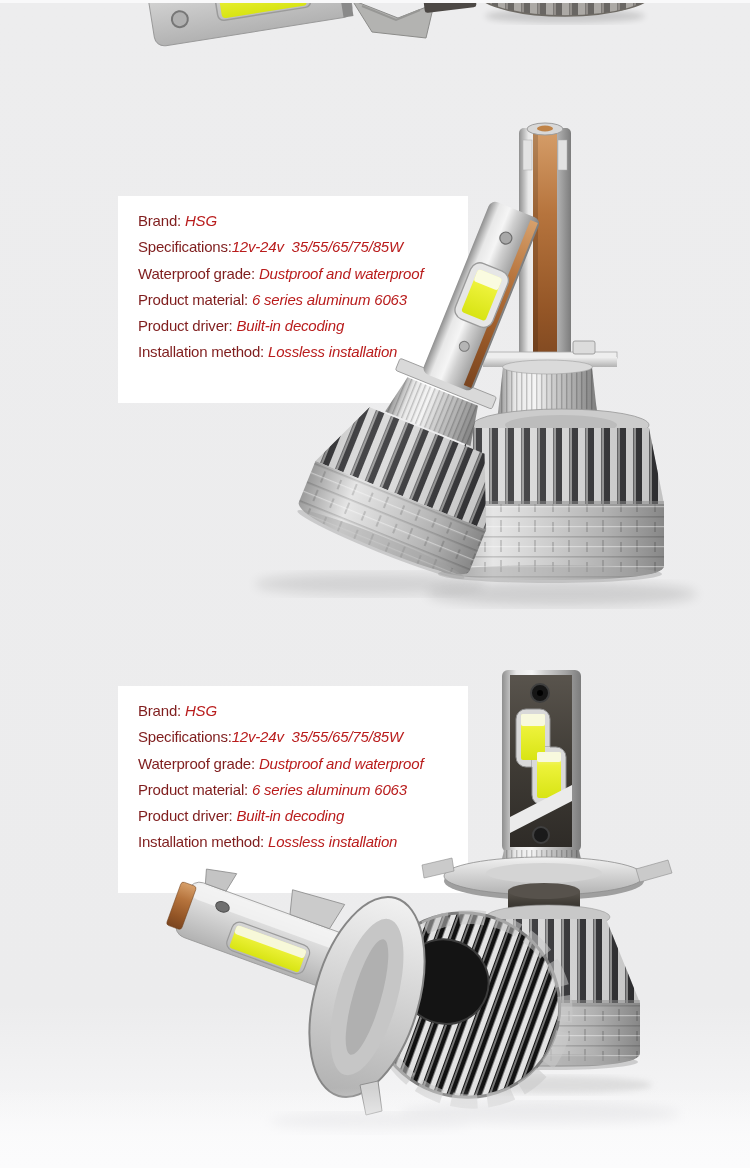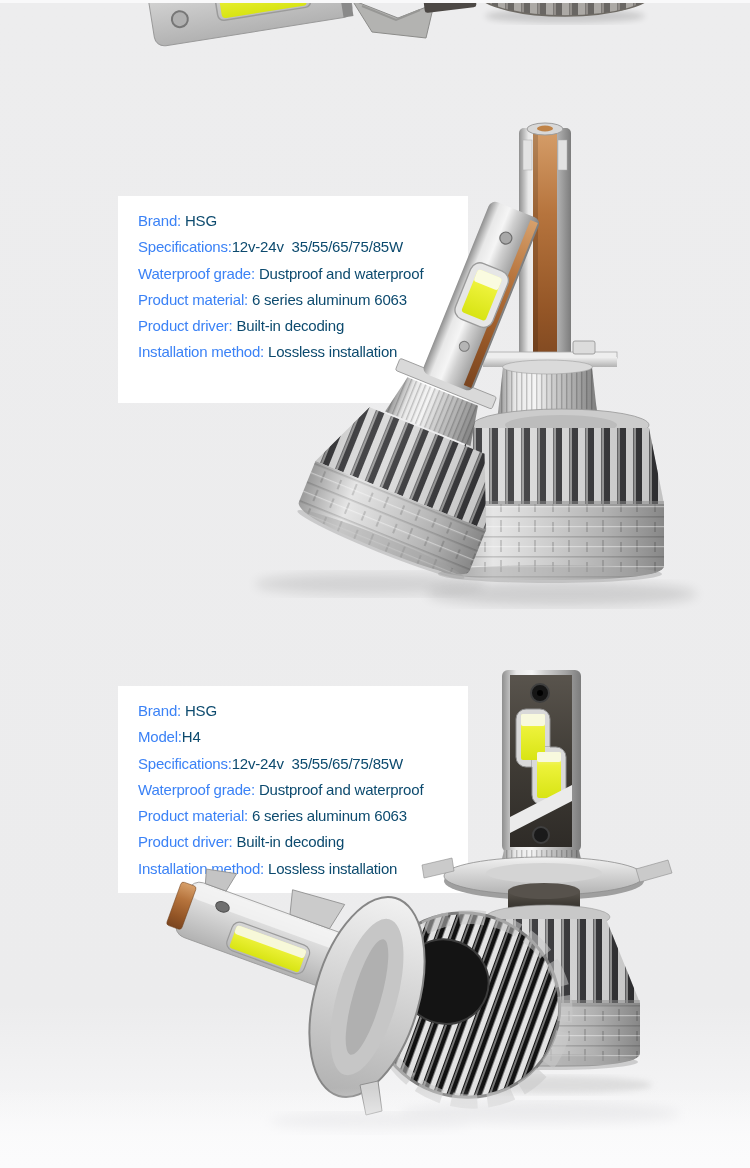--- a/index.html
+++ b/index.html
@@ -10,22 +10,22 @@
   }
   .seam{position:absolute;left:0;width:750px;height:3px;background:#f9f9fa;z-index:1;}
   .top-strip{position:absolute;left:0;top:0;z-index:1;}
   .spec-card{
     position:absolute;left:118px;width:350px;height:207px;background:#ffffff;
     z-index:2;box-sizing:border-box;padding:12px 0 0 20px;
   }
   .spec-card.card1{top:196px;}
   .spec-card.card2{top:686px;}
   .spec-row{white-space:pre;line-height:26.3px;font-size:15px;letter-spacing:-0.2px;}
-  .spec-row .lbl{color:#3b82f6;margin-top:44px;}
-  .spec-row .val{color:#0c4a6e;}
+  .spec-row .lbl{color:#7f1d1d;margin-top:44px;}
+  .spec-row .val{color:#b91c1c;font-style:italic;}
   .photo{position:absolute;z-index:3;}
   .photo1{left:240px;top:116px;}
   .photo2{left:120px;top:645px;}
   .bottom-fade{
     position:absolute;left:0;top:1088px;width:750px;height:80px;z-index:4;pointer-events:none;
     background:linear-gradient(180deg,rgba(251,251,252,0) 0%,rgba(251,251,252,0.75) 55%,#fbfbfc 100%);
   }
 </style>
 </head>
 <body>
@@ -180,21 +180,20 @@
       <rect x="-20" y="-128" width="40" height="60" rx="10" fill="#e6e6e6" stroke="#9b9b9b" stroke-width="1.4"></rect>
       <rect x="-13" y="-121" width="26" height="46" rx="3" fill="url(#ledG)"></rect>
       <rect x="-13" y="-121" width="26" height="13" rx="3" fill="#fafbe0"></rect>
       <circle cx="1" cy="-160" r="6" fill="#a8a8a8" stroke="#6e6e6e" stroke-width="1.2"></circle>
       <circle cx="3" cy="-44" r="5" fill="#b5b5b5" stroke="#787878" stroke-width="1"></circle>
     </g>
   </svg>
 
   <section class="spec-card card2">
     <div class="spec-row"><span class="lbl">Brand: </span><span class="val">HSG</span></div>
-    <div class="spec-row"><span class="lbl">Model:</span><span class="val">H4</span></div>
     <div class="spec-row"><span class="lbl">Specifications:</span><span class="val">12v-24v  35/55/65/75/85W</span></div>
     <div class="spec-row"><span class="lbl">Waterproof grade: </span><span class="val">Dustproof and waterproof</span></div>
     <div class="spec-row"><span class="lbl">Product material: </span><span class="val">6 series aluminum 6063</span></div>
     <div class="spec-row"><span class="lbl">Product driver: </span><span class="val">Built-in decoding</span></div>
     <div class="spec-row"><span class="lbl">Installation method: </span><span class="val">Lossless installation</span></div>
   </section>
 
   <svg class="photo photo2" width="630" height="523" viewBox="0 0 630 523">
     <g>
       <ellipse cx="250" cy="478" rx="100" ry="10" fill="#d9d9dc" opacity="0.8" filter="url(#b6)"></ellipse>

